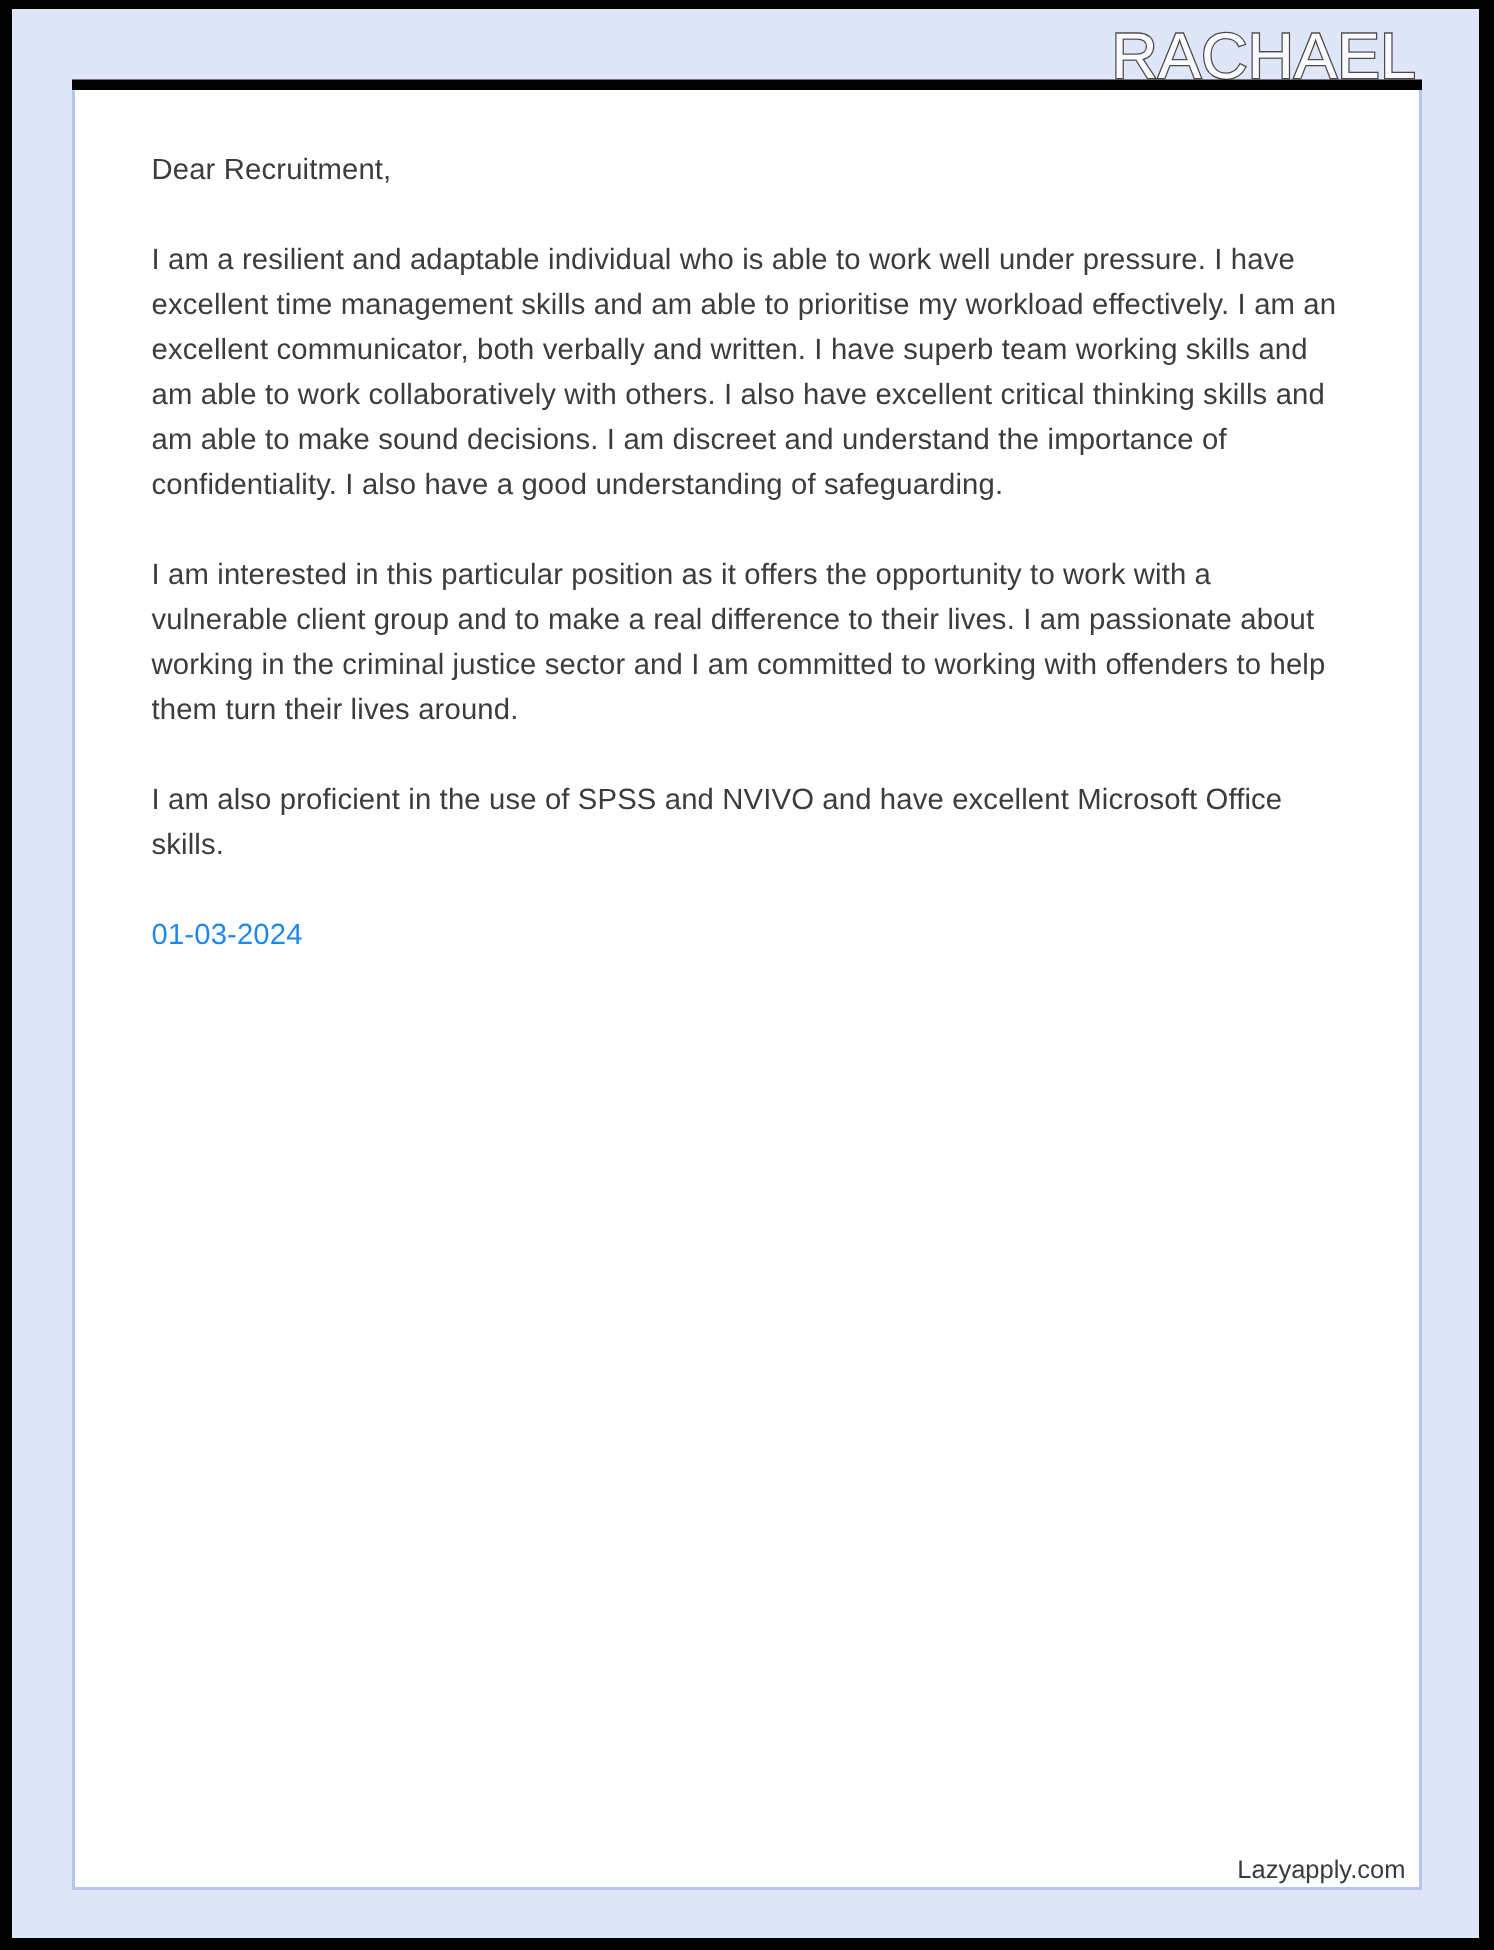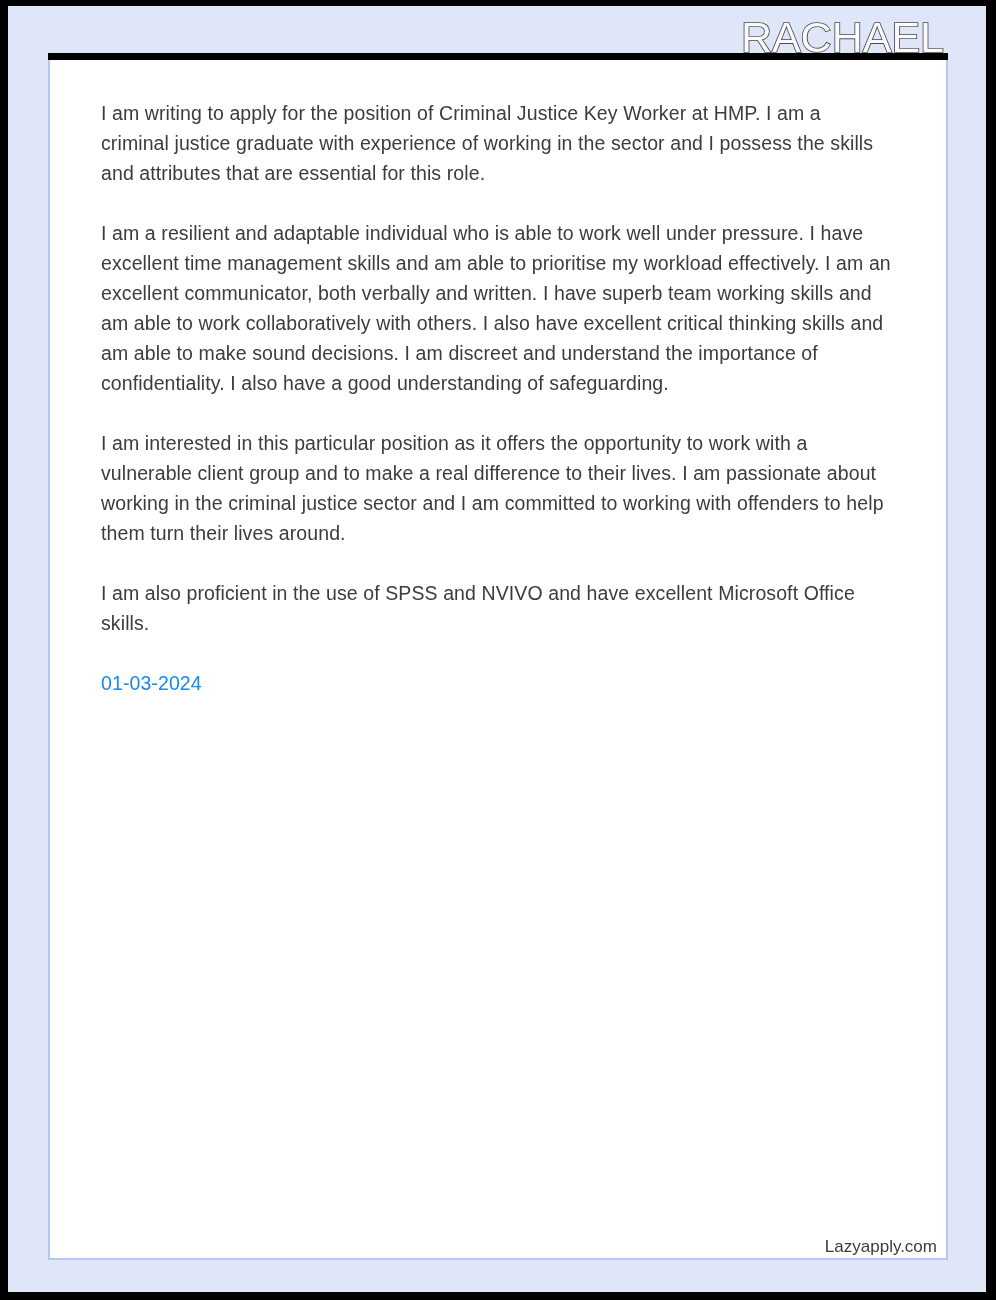--- a/index.html
+++ b/index.html
@@ -80,21 +80,21 @@
 <div class="page">
 
   <svg class="brand-svg" viewBox="0 0 210 50" xmlns="http://www.w3.org/2000/svg">
     <text x="206" y="44" text-anchor="end">RACHAEL</text>
   </svg>
 
   <div class="header-rule"></div>
 
   <div class="sheet">
     <div class="letter">
-      <p>I am writing to apply for the position of Criminal Justice Key Worker at HMP. I am a criminal justice graduate with experience of working in the sector and I possess the skills and attributes that are essential for this role.</p>
+      <p>Dear Recruitment,</p>
       <p>I am a resilient and adaptable individual who is able to work well under pressure. I have excellent time management skills and am able to prioritise my workload effectively. I am an excellent communicator, both verbally and written. I have superb team working skills and am able to work collaboratively with others. I also have excellent critical thinking skills and am able to make sound decisions. I am discreet and understand the importance of confidentiality. I also have a good understanding of safeguarding.</p>
       <p>I am interested in this particular position as it offers the opportunity to work with a vulnerable client group and to make a real difference to their lives. I am passionate about working in the criminal justice sector and I am committed to working with offenders to help them turn their lives around.</p>
       <p>I am also proficient in the use of SPSS and NVIVO and have excellent Microsoft Office skills.</p>
       <p class="date">01-03-2024</p>
     </div>
 
     <div class="watermark">Lazyapply.com</div>
   </div>
 
 </div>

